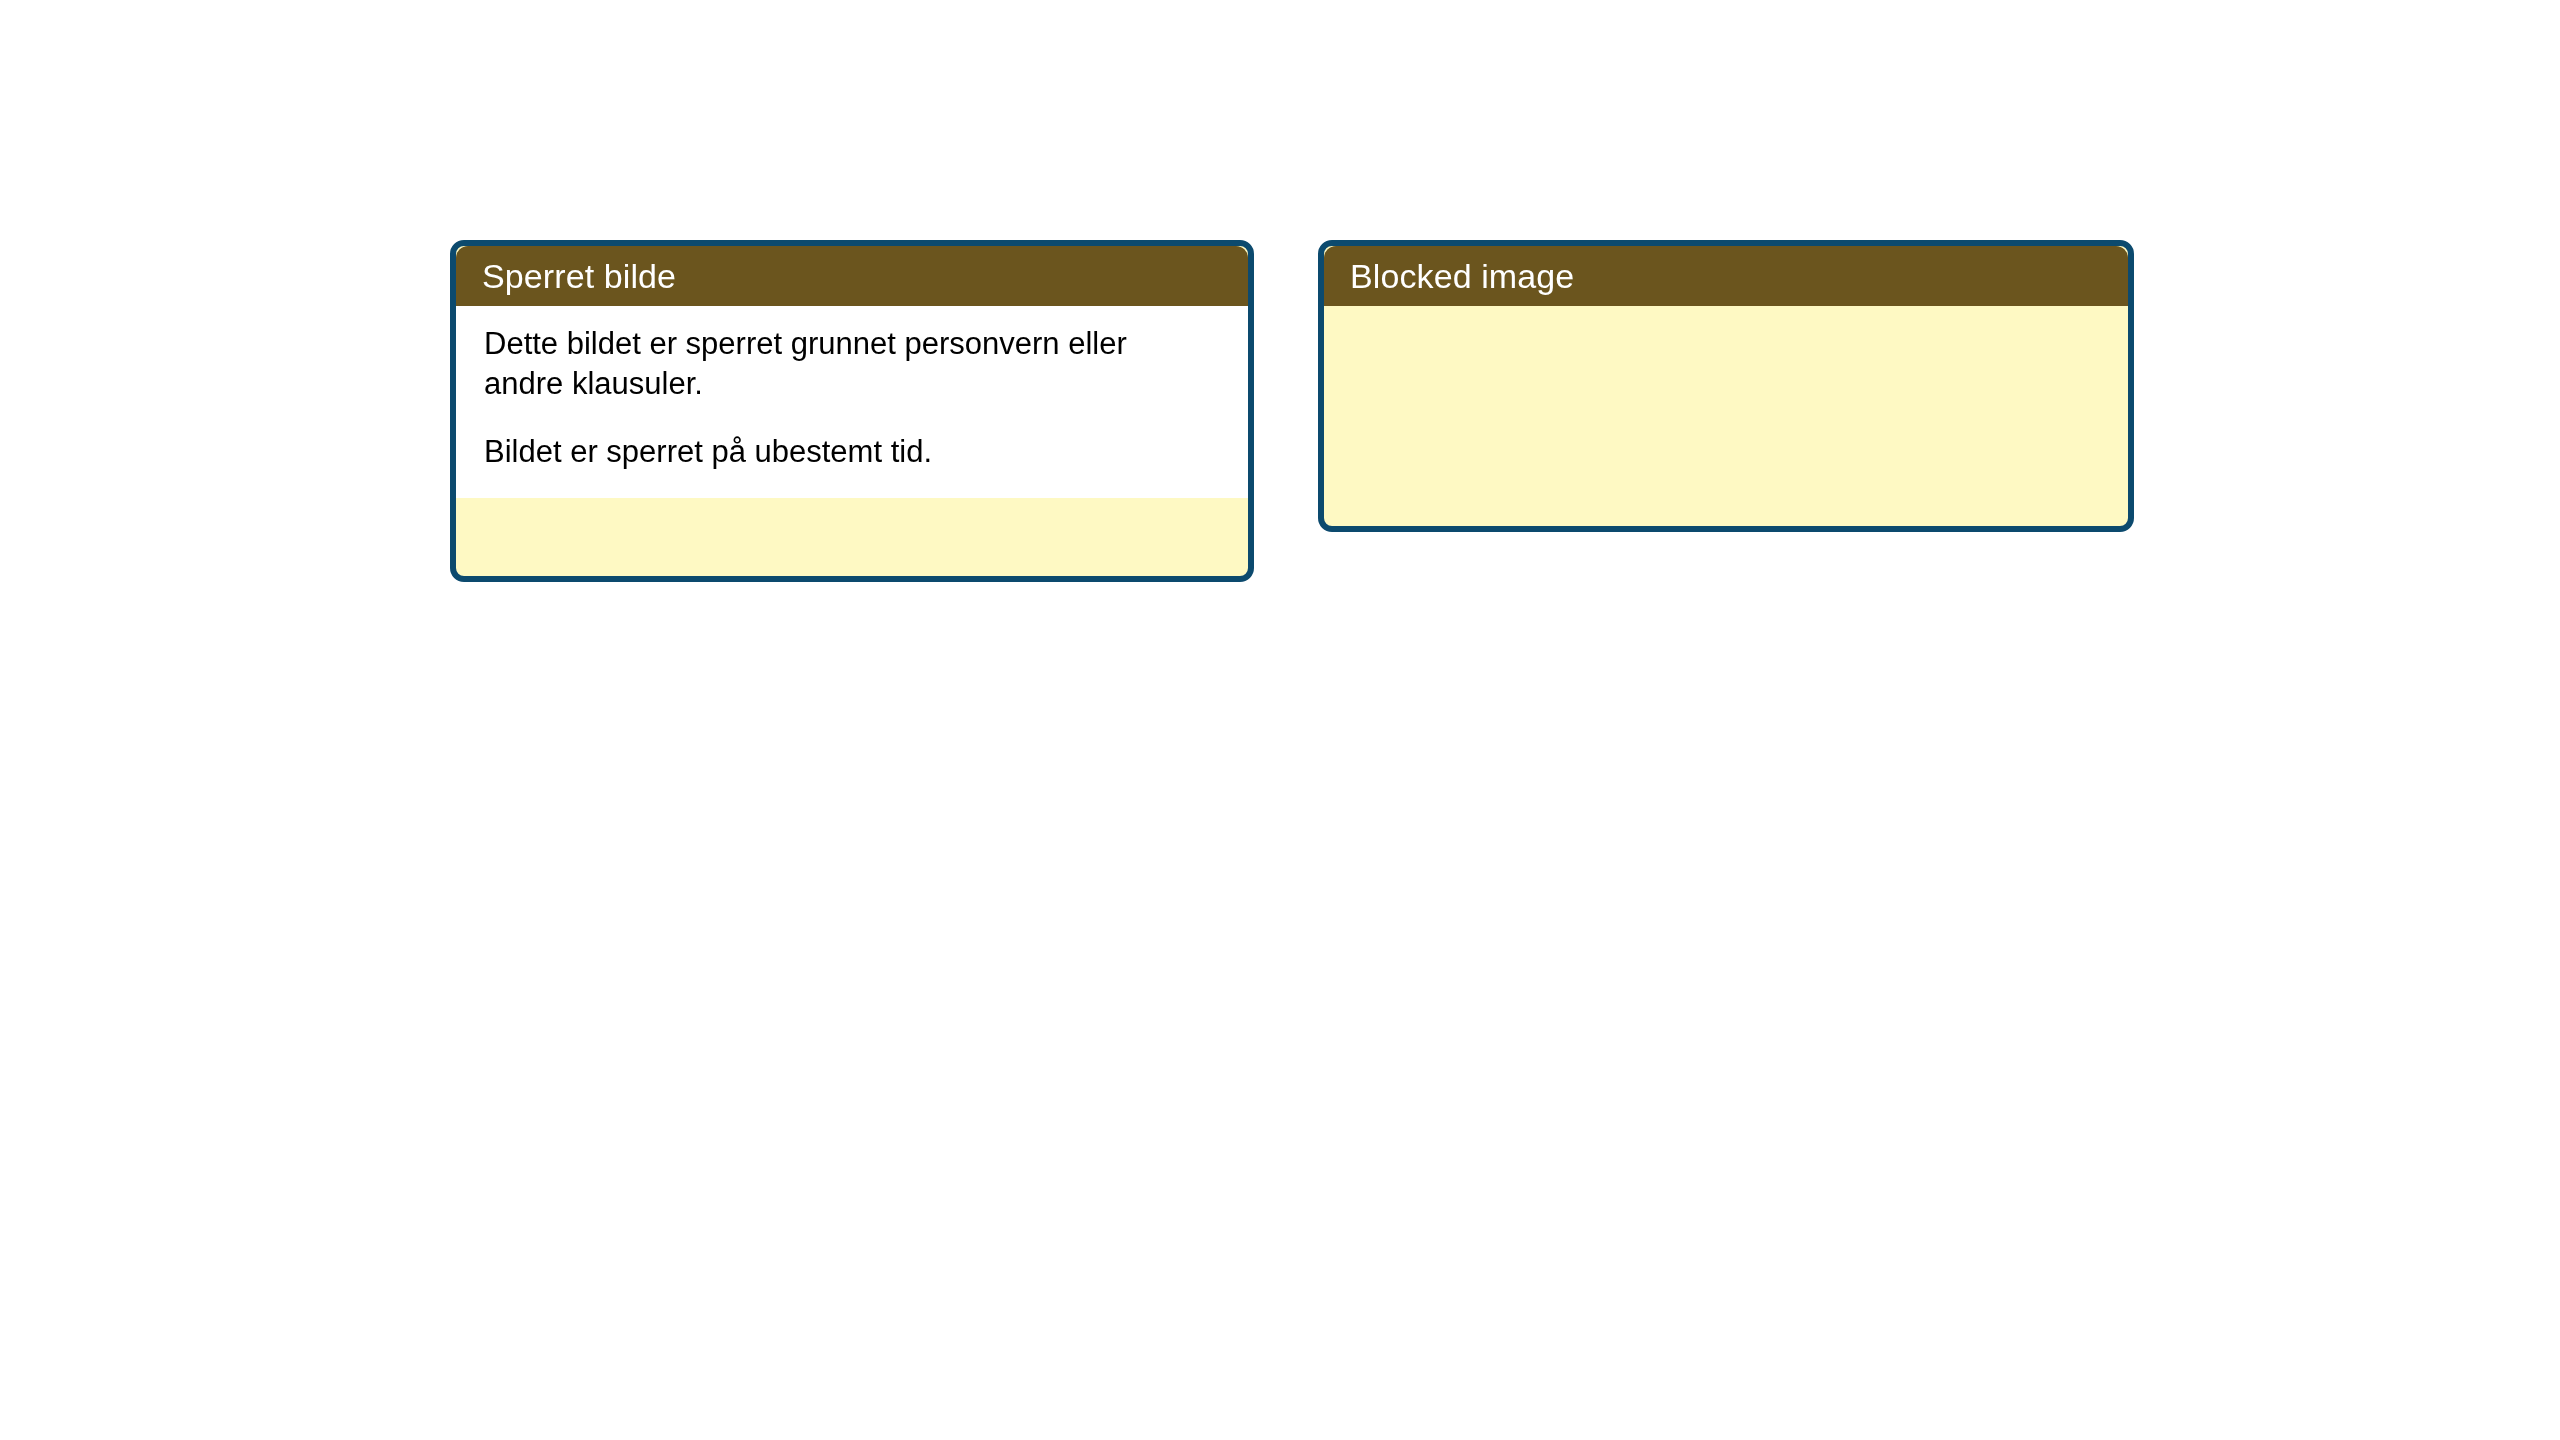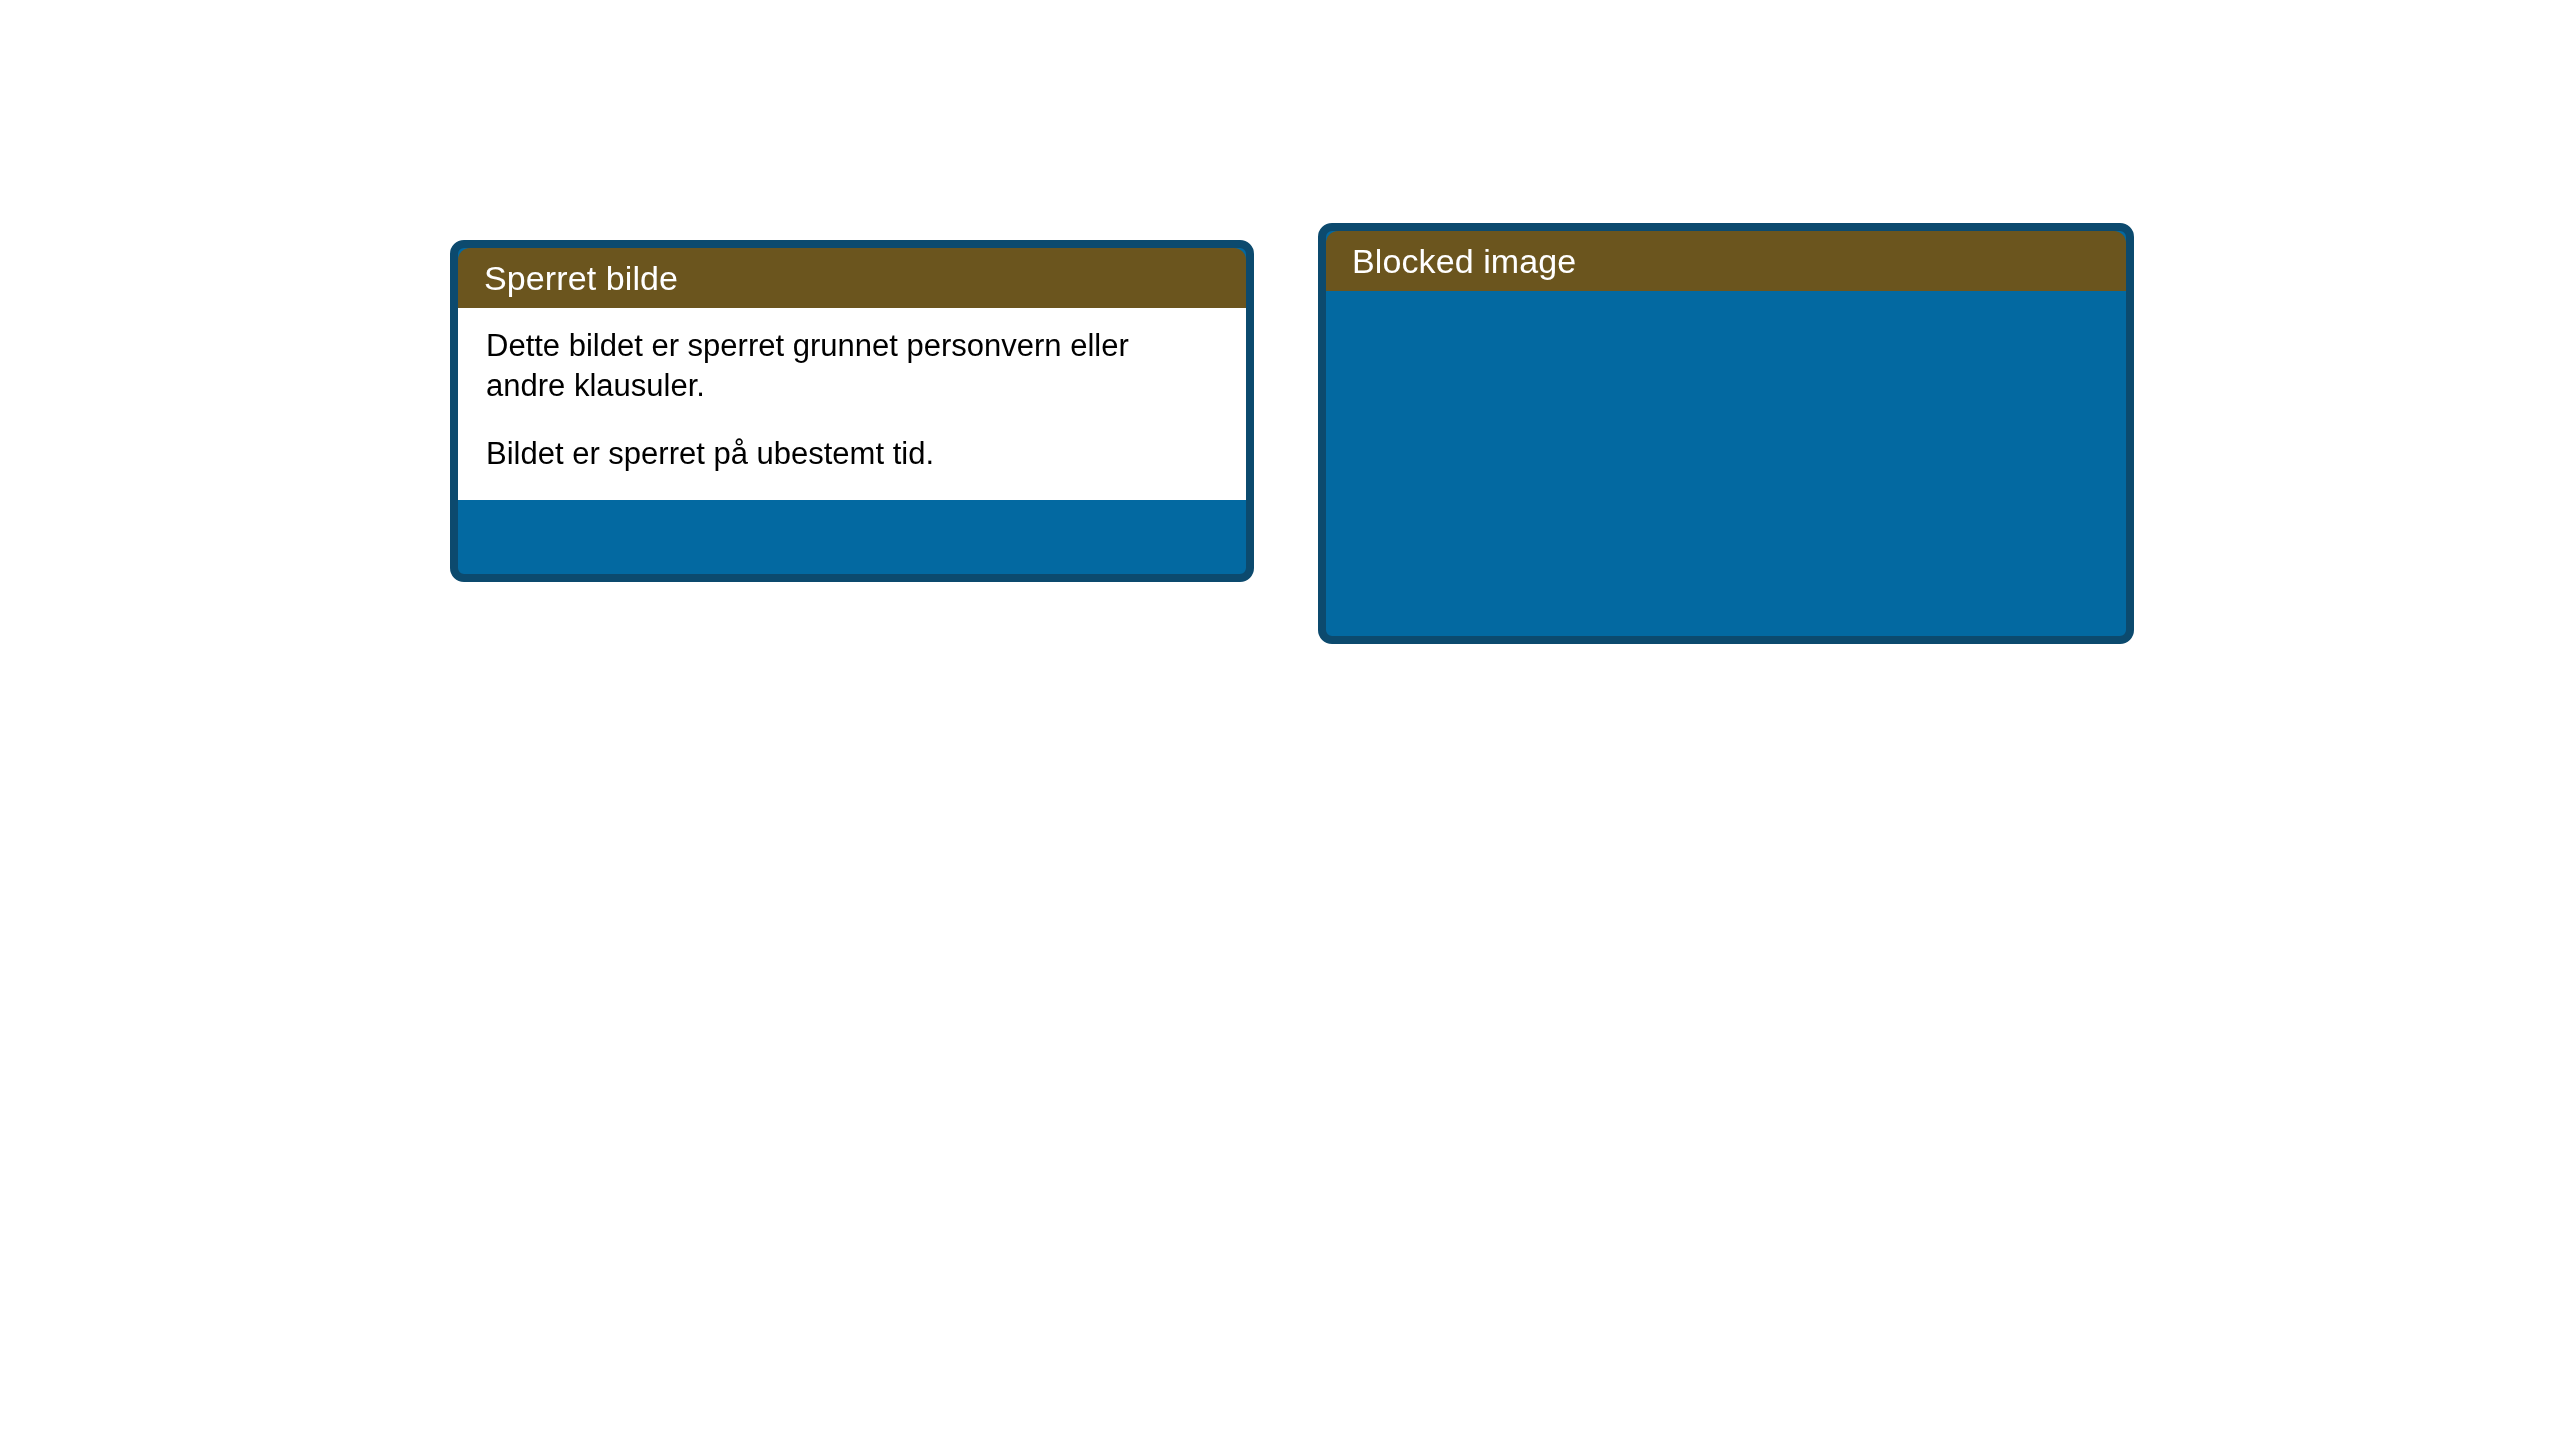--- a/index.html
+++ b/index.html
@@ -19,22 +19,22 @@
   #stage {
     position: relative;
     width: 2560px;
     height: 1440px;
   }
 
   
   .panel {
     position: absolute;
     box-sizing: border-box;
-    background: #0369a1;
-    border: 8px solid #0c4a6e;
+    background: #fef9c3;
+    border: 6px solid #0c4a6e;
     border-radius: 14px;
     overflow: hidden;
   }
 
   .panel-header {
     box-sizing: border-box;
     background: #6b551e;
     height: 60px;
     display: flex;
     align-items: center;
@@ -73,23 +73,23 @@
   
   #panel-blocked-no {
     left: 450px;
     top: 240px;
     width: 804px;
     height: 342px;
   }
 
   #panel-blocked-en {
     left: 1318px;
-    top: 223px;
+    top: 240px;
     width: 816px;
-    height: 421px;
+    height: 292px;
   }
 </style>
 </head>
 <body>
 
 <div id="stage">
 
   <section class="panel" id="panel-blocked-no">
     <div class="panel-header">
       <span class="panel-title">Sperret bilde</span>

